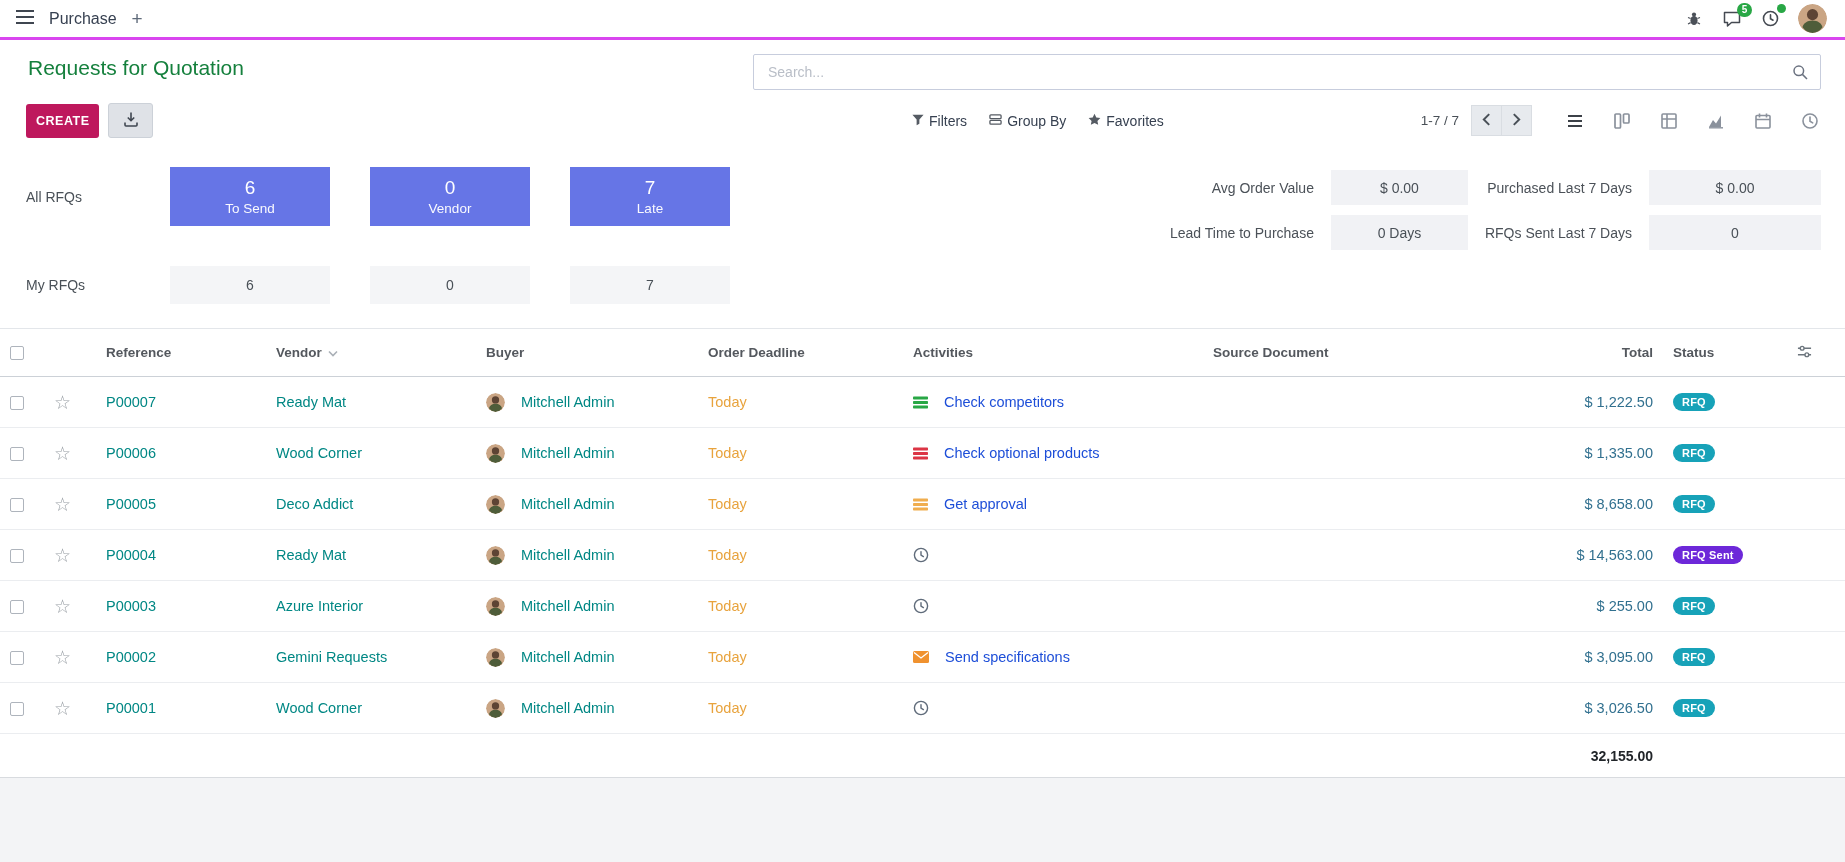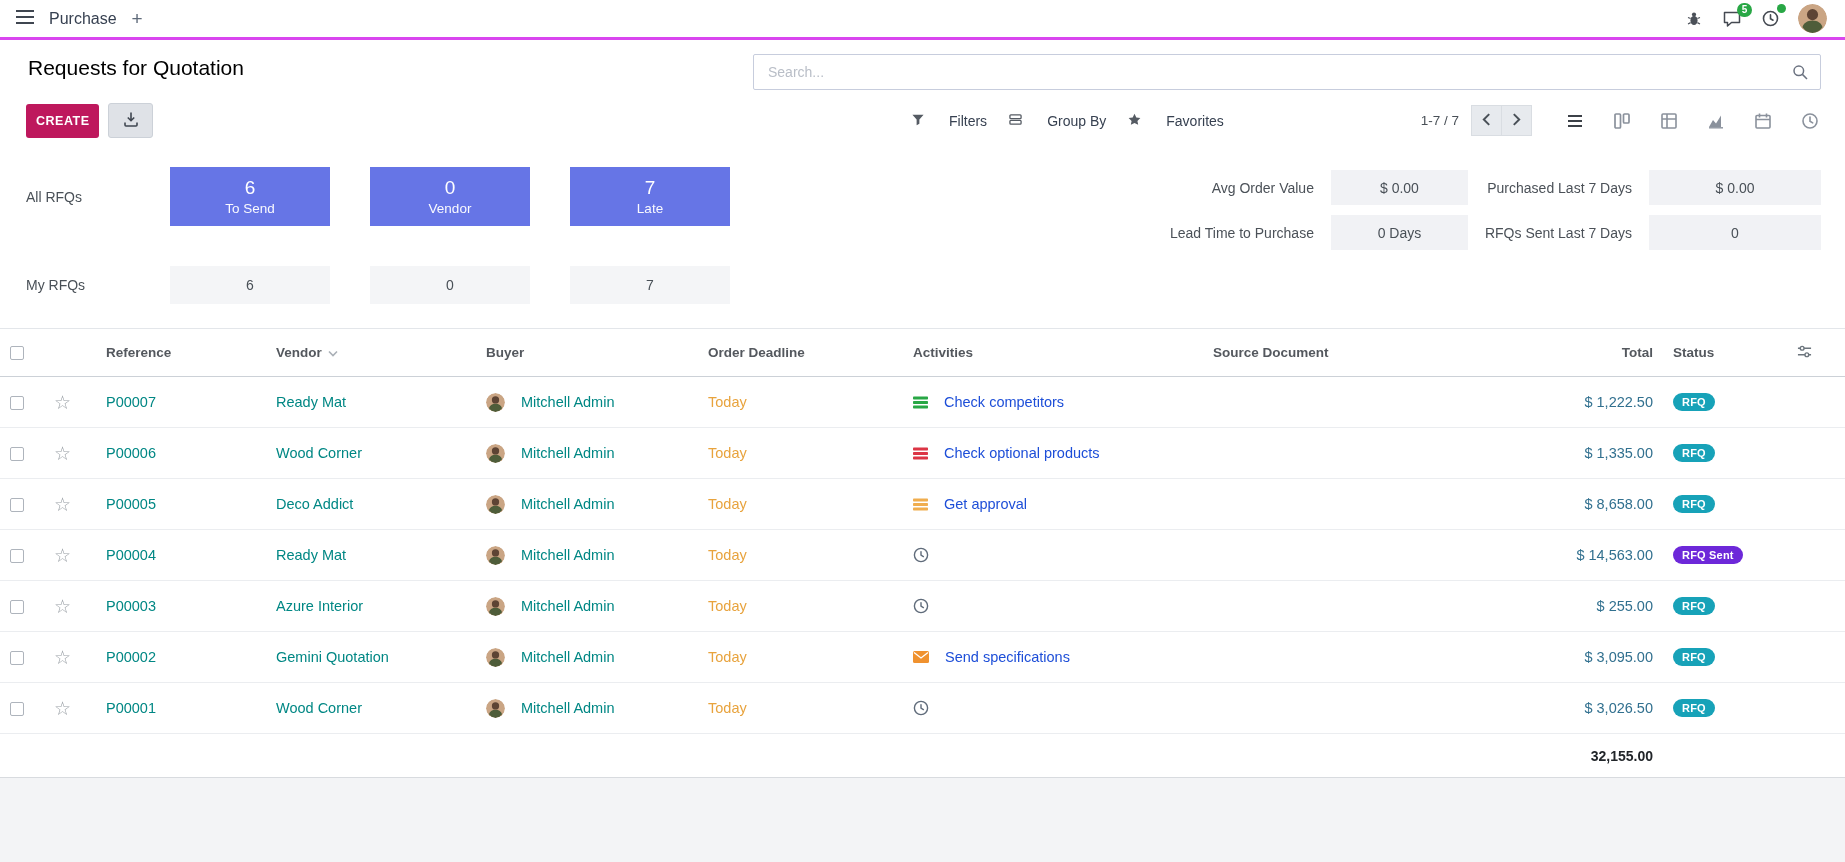--- a/index.html
+++ b/index.html
@@ -26,42 +26,42 @@
     position:absolute; top:-6px; right:-9px; background:#28a745; color:#fff;
     font-size:10px; font-weight:bold; border-radius:8px; min-width:15px; height:14px;
     line-height:14px; text-align:center; padding:0 4px;
   }
   .sys-dot { position:absolute; top:-4px; right:-5px; width:9px; height:9px; border-radius:50%; background:#28a745; }
   .avatar-nav { width:29px; height:29px; border-radius:50%; overflow:hidden; display:inline-flex; cursor:pointer; }
 
   
   .control-panel { background:#fff; padding:14px 24px 13px 26px; }
   .cp-row1 { display:flex; align-items:flex-start; justify-content:space-between; }
-  .page-title { font-size:21px; font-weight:400; color:#000000; margin:2px 0 0 2px; }
+  .page-title { font-size:21px; font-weight:400; color:#15803d; margin:2px 0 0 2px; }
   .searchbar {
     width:1068px; height:36px; border:1px solid #c7cddd; background:#fff;
     display:flex; align-items:center; padding:0 10px 0 12px; border-radius:2px;
   }
   .searchbar input { border:none; outline:none; flex:1; font-size:14px; color:#333; font-family:inherit; }
   .searchbar input::placeholder { color:#b9bec7; }
   .search-go { background:none; border:none; cursor:pointer; display:flex; padding:2px; }
 
   .cp-row2 { display:flex; align-items:center; margin-top:13px; }
   .btn-create {
     background:#be185d; color:#fff; border:none; border-radius:3px;
     padding:10px 10px; font-size:12.5px; font-weight:bold; letter-spacing:.5px;
     cursor:pointer; font-family:inherit;
   }
   .btn-export {
     margin-left:9px; width:45px; height:35px; background:#dfe2e7; border:1px solid #ccd1d8;
     border-radius:3px; display:flex; align-items:center; justify-content:center; cursor:pointer;
   }
   .cp-right { display:flex; align-items:center; margin-left:auto; width:920px; }
   .tool-btn {
-    display:flex; align-items:center; gap:25px; background:none; border:none;
+    display:flex; align-items:center; gap:5px; background:none; border:none;
     font-size:14px; color:#374151; padding:6px 11px; cursor:pointer; font-family:inherit;
   }
   .tool-btn svg { color:#555b63; }
   .pager-zone { margin-left:auto; display:flex; align-items:center; gap:12px; }
   .pager-text { font-size:13.5px; color:#495057; }
   .pg-group { display:flex; }
   .pg-btn {
     width:31px; height:31px; background:#e7eaee; border:1px solid #d9dde2;
     display:flex; align-items:center; justify-content:center; color:#495057; cursor:pointer;
   }
@@ -540,21 +540,21 @@
         <td></td>
         <td class="num"><span>$ 255.00</span></td>
         <td><span class="badge badge-info">RFQ</span></td>
         <td></td>
       </tr>
 
       <tr class="data-row">
         <td><span class="cb"></span></td>
         <td><span class="star">☆</span></td>
         <td><span class="link">P00002</span></td>
-        <td><span class="link">Gemini Quotation</span></td>
+        <td><span class="link">Gemini Requests</span></td>
         <td>
             <span class="cell-flex">
               <span class="avatar-s">
                 <svg width="19" height="19" viewBox="0 0 24 24">
                   <circle cx="12" cy="12" r="12" fill="#caa584"></circle>
                   <path d="M12 13.6c-4.4 0-7.4 2.3-8.3 5.6A12 12 0 0 0 12 24a12 12 0 0 0 8.3-4.8c-.9-3.3-3.9-5.6-8.3-5.6z" fill="#4e5d3a"></path>
                   <circle cx="12" cy="8.8" r="4.6" fill="#5d4434"></circle>
                 </svg>
               </span>
               <span class="link">Mitchell Admin</span>

